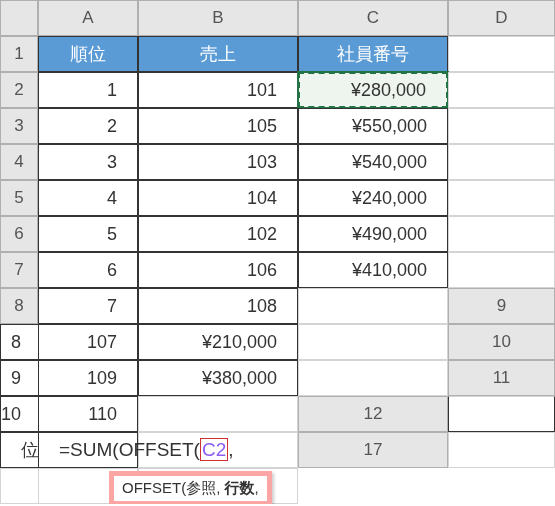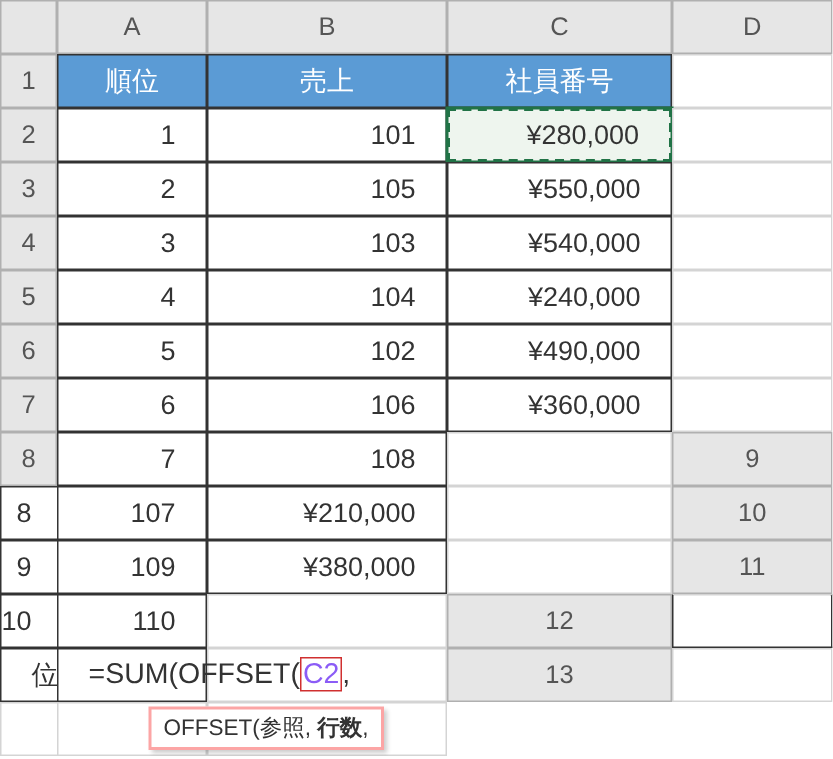--- a/index.html
+++ b/index.html
@@ -78,23 +78,23 @@
     outline: 2px solid #217346;
     outline-offset: -1px;
     background: #eef5ee;
   }
   .marching {
     border: 2px dashed #217346 !important;
   }
   .tooltip {
     position: absolute;
     top: 38px;
-    left: 60px;
+    left: 70px;
     background: #fff;
-    border: 2px solid #fca5a5;
+    border: 5px solid #fca5a5;
     padding: 3px 8px;
     font-size: 15px;
     box-shadow: 2px 2px 3px rgba(0,0,0,0.2);
     white-space: nowrap;
     z-index: 10;
   }
   .tooltip .bold { font-weight: bold; }
 </style>
 </head>
 <body>
@@ -139,21 +139,21 @@
 
   <div class="rowhdr">6</div>
   <div class="cell data">5</div>
   <div class="cell data">102</div>
   <div class="cell data">¥490,000</div>
   <div class="cell"></div>
 
   <div class="rowhdr">7</div>
   <div class="cell data">6</div>
   <div class="cell data">106</div>
-  <div class="cell data">¥360,000</div>
+  <div class="cell data">¥410,000</div>
   <div class="cell"></div>
 
   <div class="rowhdr">8</div>
   <div class="cell data">7</div>
   <div class="cell data">108</div>
   <div class="cell"></div>
 
   <div class="rowhdr">9</div>
   <div class="cell data">8</div>
   <div class="cell data">107</div>
@@ -177,19 +177,19 @@
   <div class="cell row12-c">
     <span class="formula-span">
       <span>=SUM(OFFSET(</span><span class="ref">C2</span><span>,</span>
     </span>
     <div class="tooltip">
       <span>OFFSET(</span><span>参照</span><span>, </span><span class="bold">行数</span><span>,</span>
     </div>
   </div>
   <div class="cell"></div>
 
-  <div class="rowhdr">13</div>
+  <div class="rowhdr">17</div>
   <div class="cell"></div>
   <div class="cell"></div>
   <div class="cell"></div>
   <div class="cell"></div>
 
 </div>
 
 </body></html>

